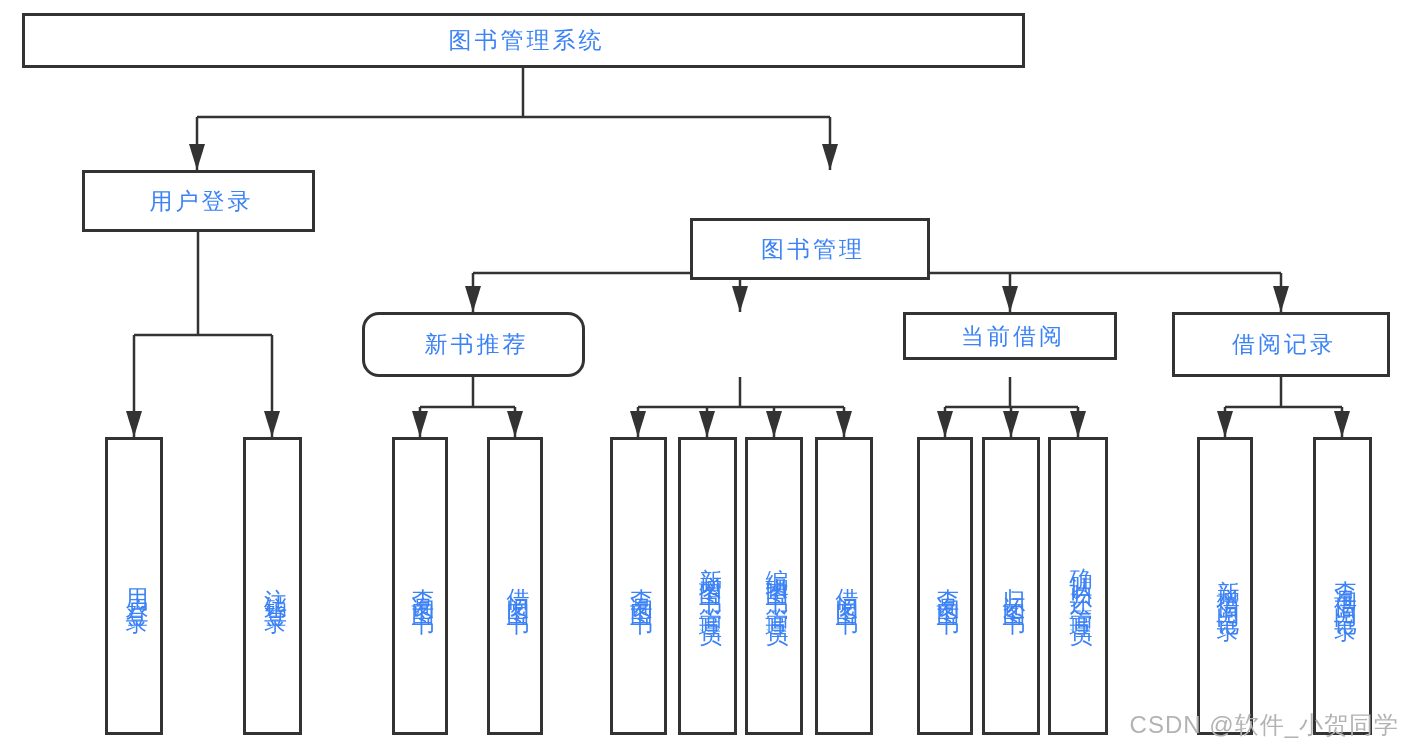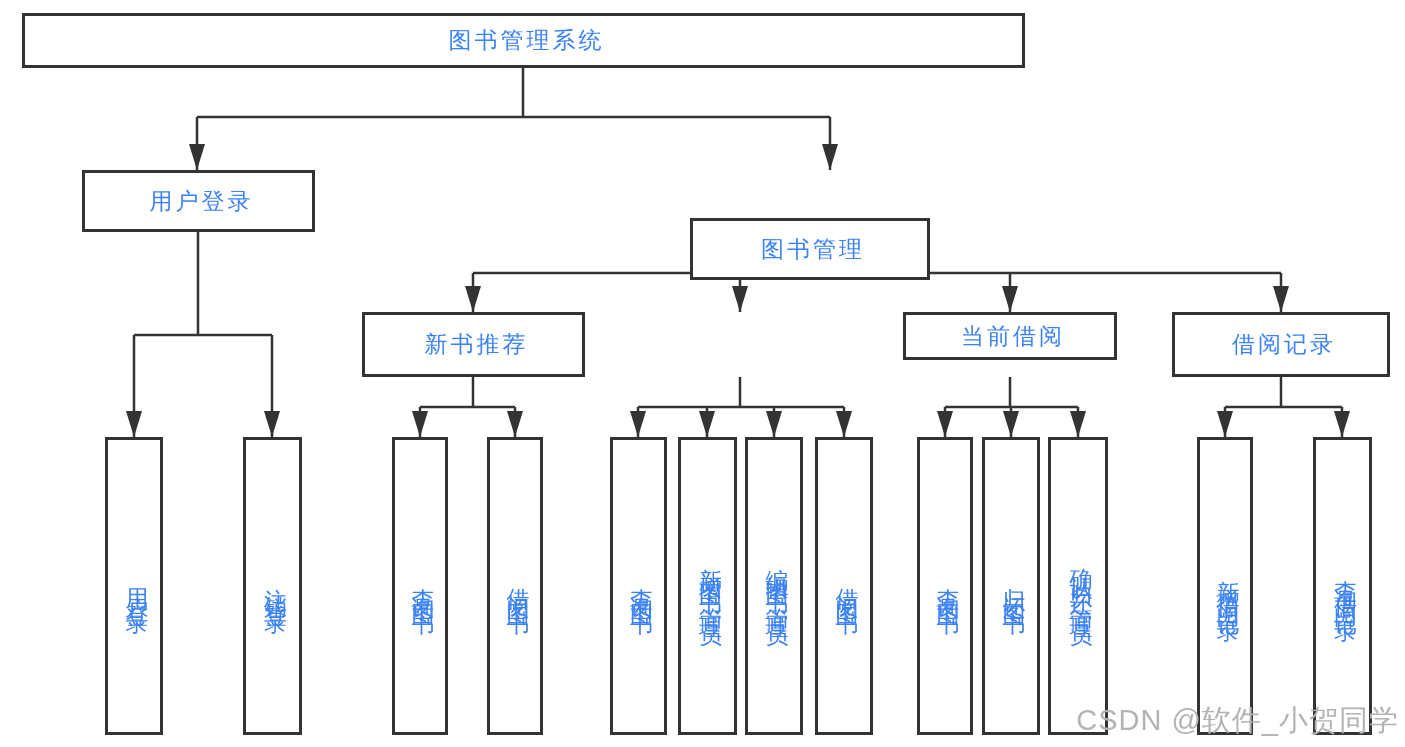--- a/index.html
+++ b/index.html
@@ -48,21 +48,21 @@
     font-size: 23px;
     letter-spacing: 8px;
     line-height: 1;
     white-space: nowrap;
   }
   .watermark {
     position: absolute;
     right: 6px;
     bottom: 6px;
     z-index: 3;
-    font-size: 29px;
+    font-size: 24px;
     letter-spacing: 1px;
     color: #b3b3b3;
     white-space: nowrap;
   }
 </style>
 </head>
 <body>
 
 <div class="stage">
 
@@ -132,21 +132,21 @@
     <span class="h-label">图书管理系统</span>
   </div>
 
   <div class="node" style="left:82px; top:170px; width:233px; height:62px;">
     <span class="h-label">用户登录</span>
   </div>
   <div class="node" style="left:690px; top:170px; width:240px; height:62px;margin-top:48px;">
     <span class="h-label">图书管理</span>
   </div>
 
-  <div class="node" style="left:362px; top:312px; width:223px; height:65px;">
+  <div class="node" style="left:362px; top:312px; width:223px; height:65px;border-radius:17px;">
     <span class="h-label">新书推荐</span>
   </div>
   <div class="node" style="left:903px; top:312px; width:214px; height:48px;">
     <span class="h-label">当前借阅</span>
   </div>
   <div class="node" style="left:1172px; top:312px; width:218px; height:65px;">
     <span class="h-label">借阅记录</span>
   </div>
 
   <div class="node leaf" style="left:105px; width:58px;">

